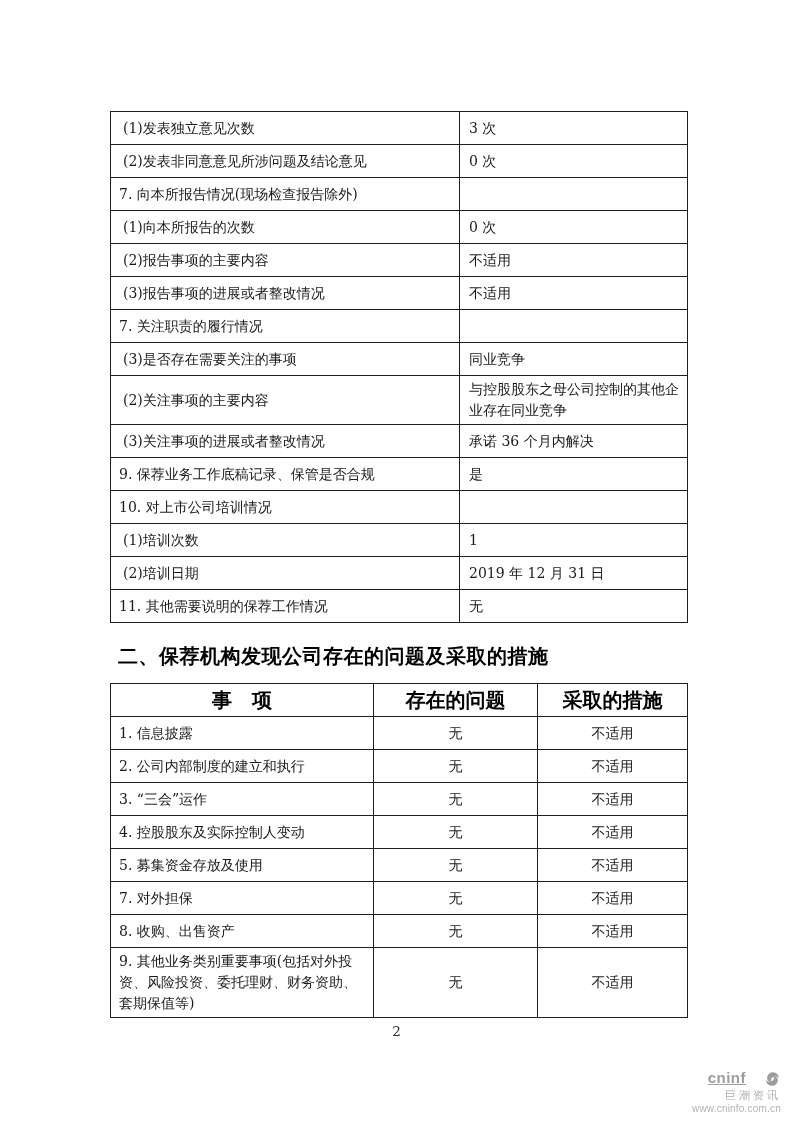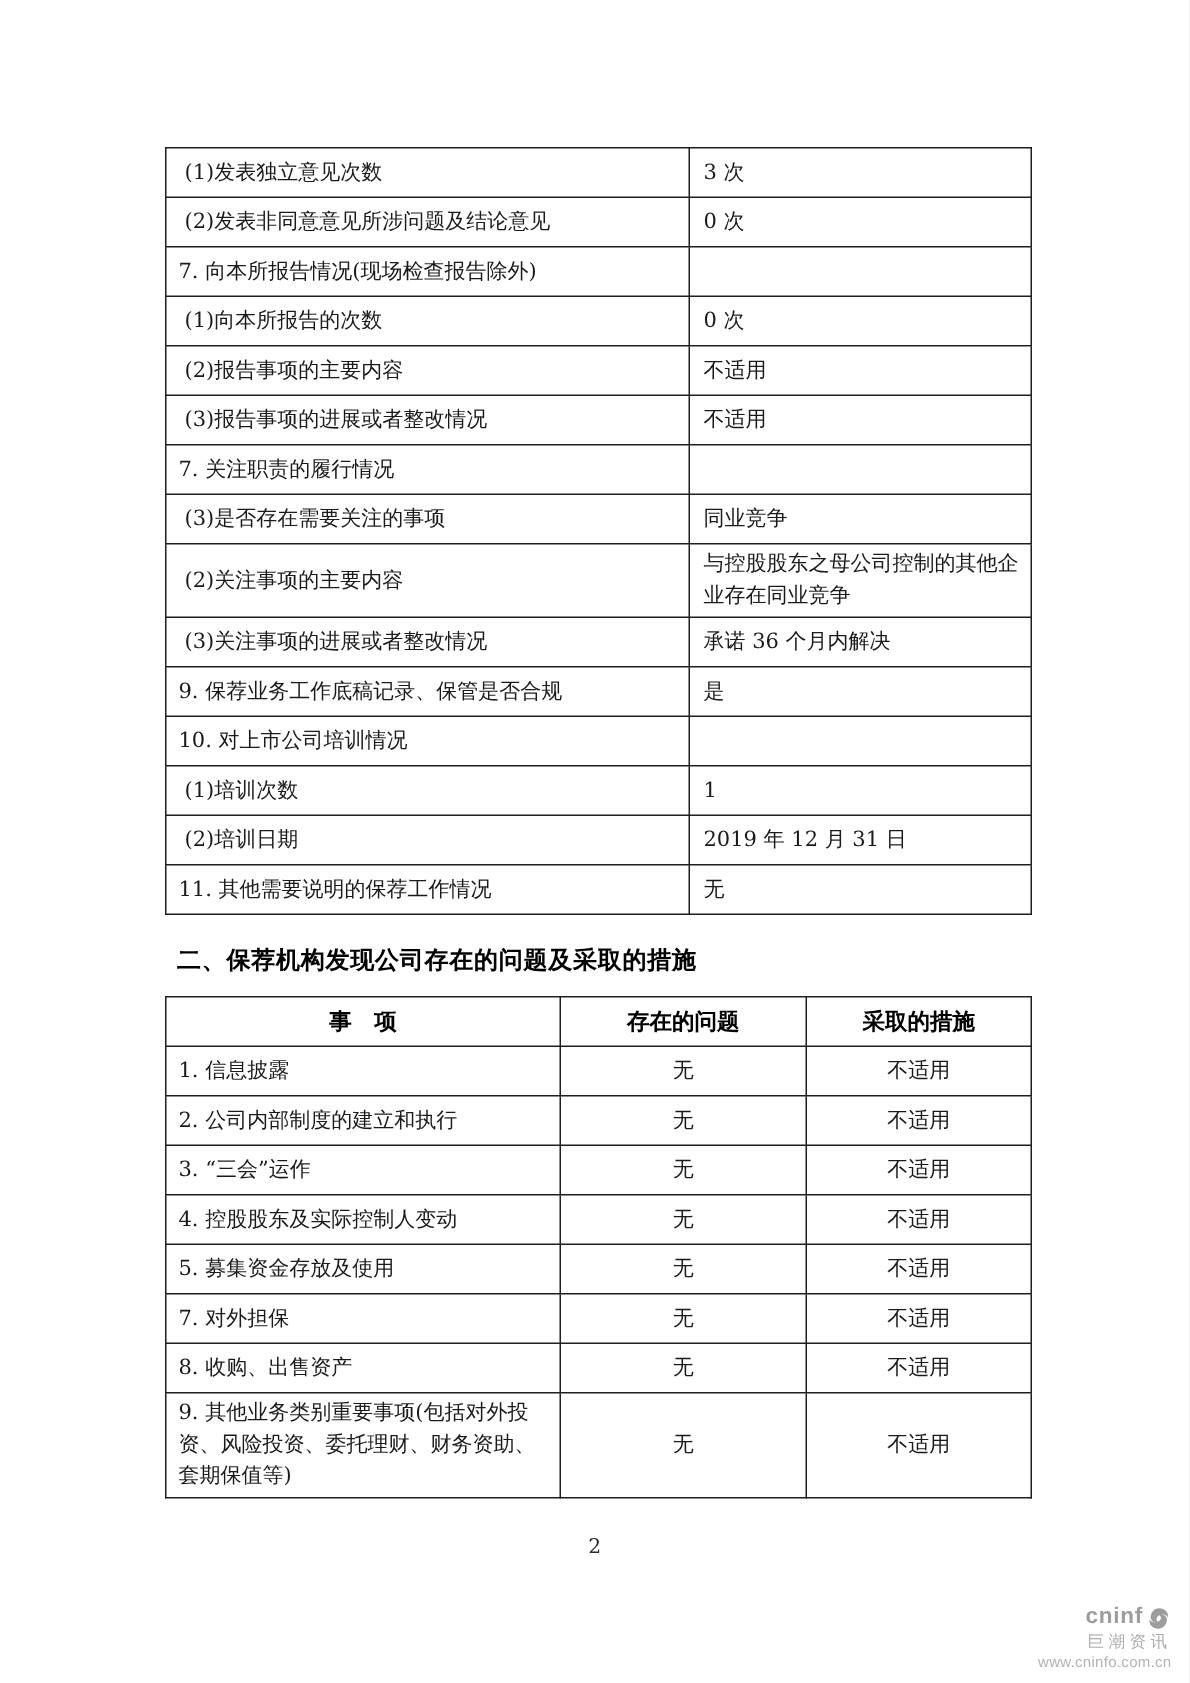--- a/index.html
+++ b/index.html
@@ -5,51 +5,51 @@
   html,body { margin:0; padding:0; background:#e8e8e8; }
   .page {
     position:relative;
     width:793px; height:1122px;
     margin:0 auto;
     background:#ffffff;
     font-family:"DejaVu Serif", serif;
     color:#1a1a1a;
     overflow:hidden;
   }
-  .content { position:absolute; left:110px; top:98px; width:577px; }
+  .content { position:absolute; left:110px; top:111px; width:577px; }
 
   table { border-collapse:collapse; table-layout:fixed; width:577px; }
   td, th {
     border:1px solid #1f1f1f;
     font-size:14px;
     line-height:21px;
     padding:3px 8px;
     vertical-align:middle;
     word-break:break-all;
     overflow-wrap:break-word;
   }
   .t1 td { height:26px; }
   .t1 td.c1 { padding-left:8px; }
   .t1 td.c1.sub { padding-left:12px; }
   .t1 td.c2 { padding-left:9px; }
 
   .section-heading {
     font-family:"Liberation Sans", sans-serif;
     font-weight:bold;
-    font-size:16px;
+    font-size:20px;
     color:#000;
     margin:20px 0 13px 8px;
     letter-spacing:0.5px;
   }
 
   .t2 th {
     height:26px;
     font-family:"Liberation Sans", sans-serif;
     font-weight:bold;
-    font-size:15px;
+    font-size:20px;
     text-align:center;
     color:#000;
   }
   .t2 td { height:26px; }
   .t2 td.center { text-align:center; }
 
   .page-number {
     position:absolute;
     top:1023px; left:0;
     width:793px;
@@ -59,21 +59,21 @@
   }
 
   .logo {
     position:absolute;
     right:12px; bottom:8px;
     text-align:right;
     font-family:"Liberation Sans", sans-serif;
     color:#a3a3a3;
     line-height:1.1;
   }
-  .logo-top { display:flex; align-items:center; justify-content:flex-end; gap:2px; }
+  .logo-top { display:flex; align-items:center; justify-content:flex-end; gap:18px;text-decoration:underline; }
   .logo-brand { font-size:15px; font-weight:bold; letter-spacing:0.5px; color:#9d9d9d; }
   .logo-swirl { width:17px; height:16px; }
   .logo-cn { font-size:11px; letter-spacing:3px; margin-top:2px; color:#adadad; }
   .logo-url { font-size:10px; margin-top:2px; color:#b3b3b3; letter-spacing:0.2px; }
 </style>
 </head>
 <body>
 
 <div class="page">
   <div class="content">

